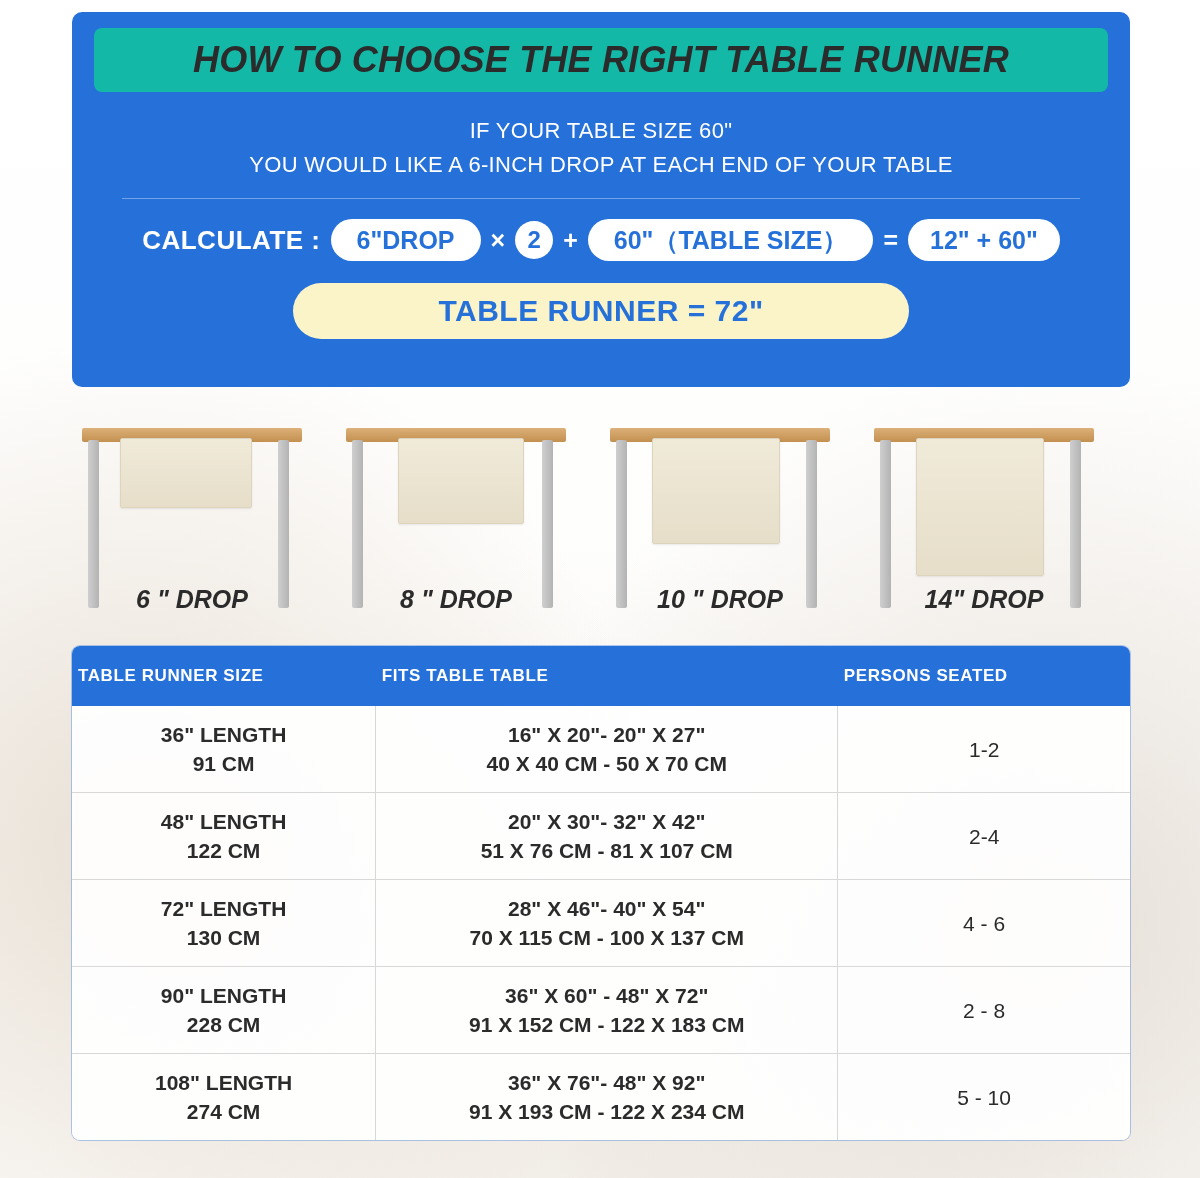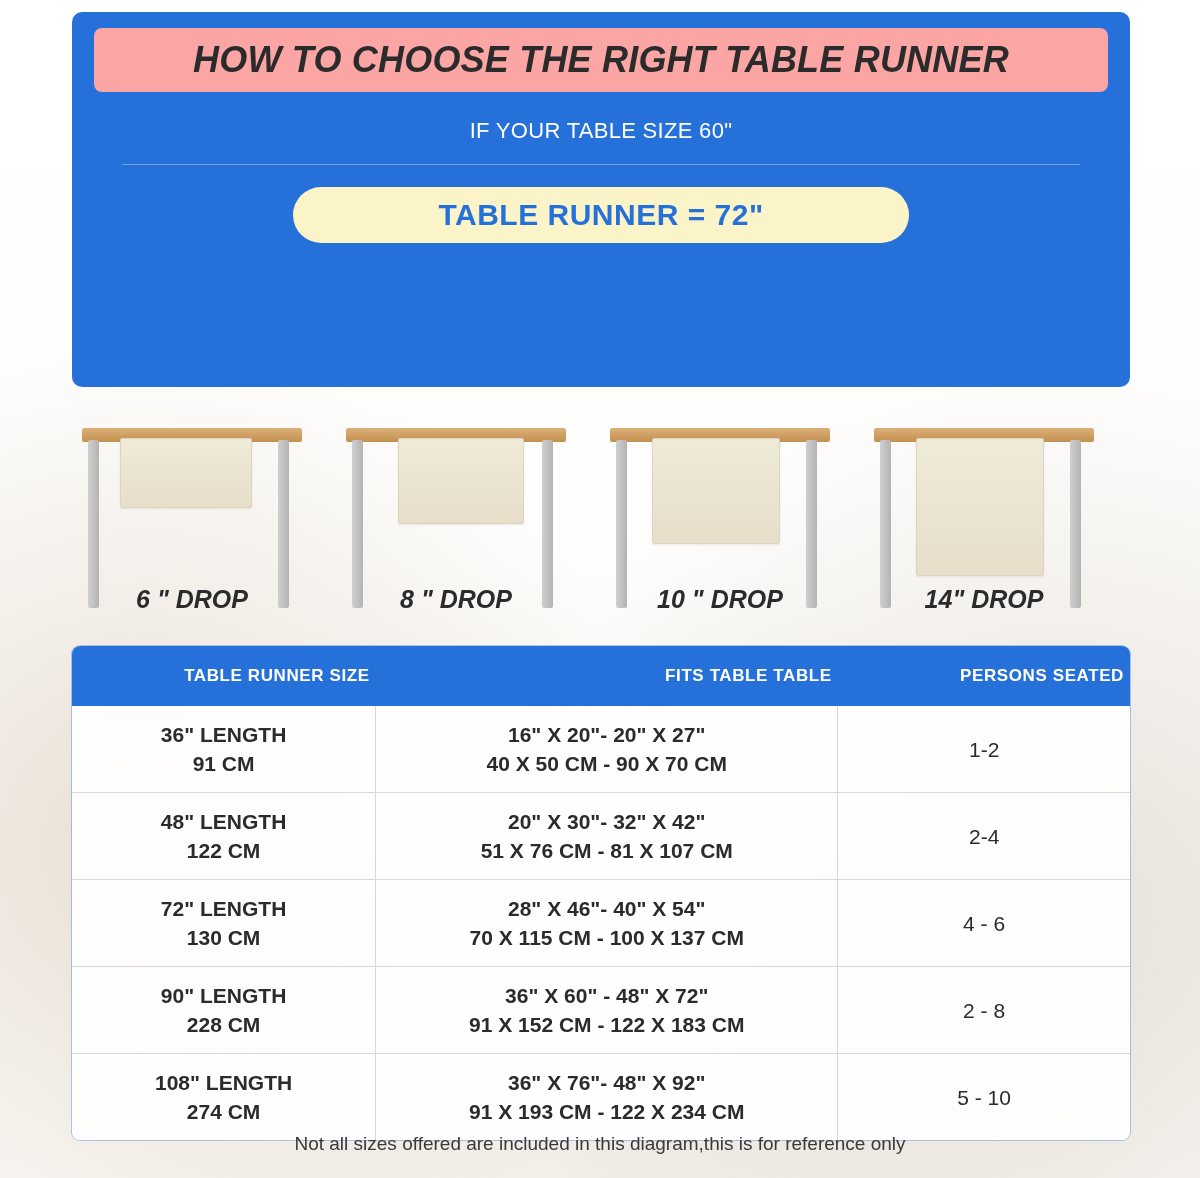--- a/index.html
+++ b/index.html
@@ -39,21 +39,21 @@
     top: 12px;
     width: 1058px;
     height: 375px;
     background: #2671d9;
     border-radius: 10px;
     box-sizing: border-box;
     padding: 16px 22px 0 22px;
   }
 
   .title-bar {
-    background: #fca5a5;
+    background: #14b8a6;
     border-radius: 8px;
     height: 64px;
     display: flex;
     align-items: center;
     justify-content: center;
   }
   .title-bar .title-text {
     font-size: 36px;
     font-weight: bold;
     font-style: italic;
@@ -192,21 +192,21 @@
     overflow: hidden;
     box-shadow: 0 0 0 1px rgba(38,113,217,0.35);
   }
   .size-table thead th {
     background: #2671d9;
     color: #ffffff;
     font-size: 17px;
     font-weight: bold;
     letter-spacing: 0.6px;
     padding: 20px 6px;
-    text-align: right;
+    text-align: left;
     margin-top: 33px;
   }
   .size-table tbody td {
     border-bottom: 1px solid #d8d8d8;
     border-right: 1px solid #d8d8d8;
     padding: 14px 8px;
     text-align: center;
     color: #2b2b2b;
     font-size: 21px;
     line-height: 29px;
@@ -235,24 +235,35 @@
 <div class="wrap">
 
   <div class="hero">
 
     <div class="title-bar">
       <span class="title-text">HOW TO CHOOSE THE RIGHT TABLE RUNNER</span>
     </div>
 
     <div class="subtitle">
       <div>IF YOUR TABLE SIZE 60"</div>
+      <div>YOU WOULD LIKE A 6-INCH DROP AT EACH END OF YOUR TABLE</div>
     </div>
 
     <div class="divider"></div>
 
+    <div class="calc-row">
+      <span class="calc-label">CALCULATE :</span>
+      <span class="pill pill-drop">6"DROP</span>
+      <span class="op">×</span>
+      <span class="pill pill-two">2</span>
+      <span class="op">+</span>
+      <span class="pill pill-table">60"（TABLE SIZE）</span>
+      <span class="op">=</span>
+      <span class="pill pill-sum">12" + 60"</span>
+    </div>
 
     <div class="result-bar">
       <span class="result-text">TABLE RUNNER = 72"</span>
     </div>
   </div>
 
   <div class="drops">
 
     <div class="drop-item">
       <div class="table-top"></div>
@@ -296,21 +307,21 @@
       </tr>
     </thead>
     <tbody>
       <tr>
         <td class="col-1">
           <div>36" LENGTH</div>
           <div>91 CM</div>
         </td>
         <td class="col-2">
           <div>16" X 20"- 20" X 27"</div>
-          <div>40 X 50 CM - 90 X 70 CM</div>
+          <div>40 X 40 CM - 50 X 70 CM</div>
         </td>
         <td class="col-3">1-2</td>
       </tr>
       <tr>
         <td class="col-1">
           <div>48" LENGTH</div>
           <div>122 CM</div>
         </td>
         <td class="col-2">
           <div>20" X 30"- 32" X 42"</div>
@@ -347,15 +358,14 @@
         </td>
         <td class="col-2">
           <div>36" X 76"- 48" X 92"</div>
           <div>91 X 193 CM - 122 X 234 CM</div>
         </td>
         <td class="col-3">5 - 10</td>
       </tr>
     </tbody>
   </table>
 
-  <div class="footnote">Not all sizes offered are included in this diagram,this is for reference only</div>
 
 </div>
 
 </body></html>

